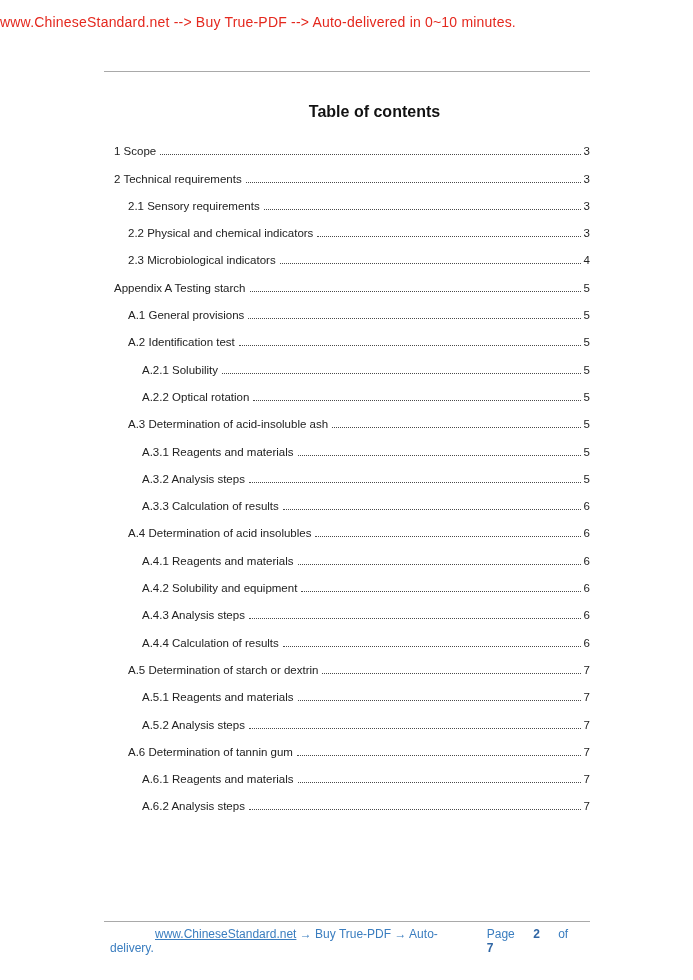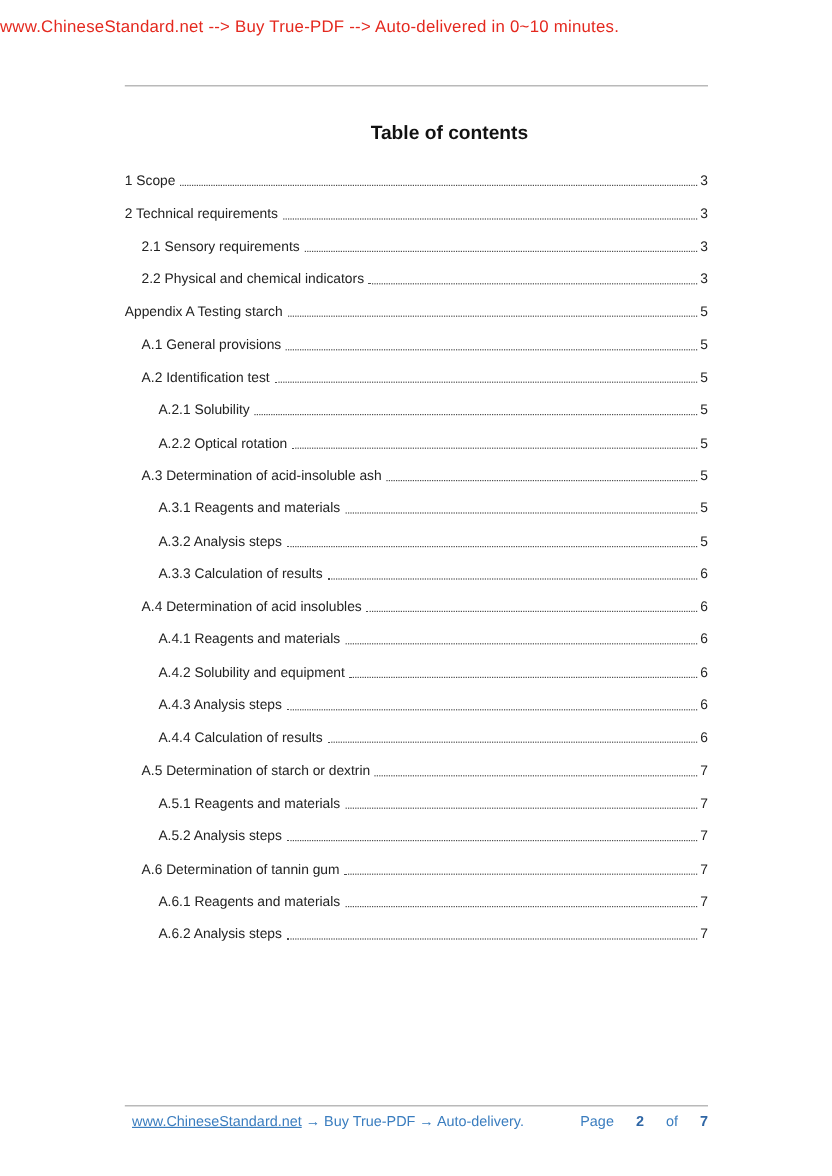--- a/index.html
+++ b/index.html
@@ -69,20 +69,21 @@
     font-size: 11.5px;
     color: #222222;
     padding-bottom: 6px;
     cursor: default;
   }
   .toc-row.level-2 { padding-left: 14px; }
   .toc-row.level-3 { padding-left: 28px; }
   .toc-label {
     white-space: nowrap;
     flex: 0 0 auto;
+    margin-left: 10px;
   }
   .toc-leader {
     flex: 1 1 auto;
     border-bottom: 1.5px dotted #4a4a4a;
     margin: 0 3px 2px 4px;
     min-width: 20px;
   }
   .toc-page {
     flex: 0 0 auto;
     white-space: nowrap;
@@ -97,20 +98,21 @@
     justify-content: space-between;
     align-items: baseline;
     font-size: 12px;
     color: #3a7dbf;
   }
   .footer-left { padding-left: 6px; }
   .footer-link {
     color: #3a7dbf;
     text-decoration: underline;
     cursor: pointer;
+    margin-left: 45px;
   }
   .footer-tagline { color: #3a7dbf; }
   .page-indicator span { margin-left: 15px; }
   .page-indicator .num { font-weight: bold; color: #2f66a5; }
 </style>
 </head>
 <body>
 
 <div class="page">
 
@@ -134,20 +136,25 @@
       </div>
       <div class="toc-row level-2">
         <span class="toc-label">2.1 Sensory requirements</span>
         <span class="toc-leader"></span>
         <span class="toc-page">3</span>
       </div>
       <div class="toc-row level-2">
         <span class="toc-label">2.2 Physical and chemical indicators</span>
         <span class="toc-leader"></span>
         <span class="toc-page">3</span>
+      </div>
+      <div class="toc-row level-2">
+        <span class="toc-label">2.3 Microbiological indicators</span>
+        <span class="toc-leader"></span>
+        <span class="toc-page">4</span>
       </div>
       <div class="toc-row level-1">
         <span class="toc-label">Appendix A Testing starch</span>
         <span class="toc-leader"></span>
         <span class="toc-page">5</span>
       </div>
       <div class="toc-row level-2">
         <span class="toc-label">A.1 General provisions</span>
         <span class="toc-leader"></span>
         <span class="toc-page">5</span>

